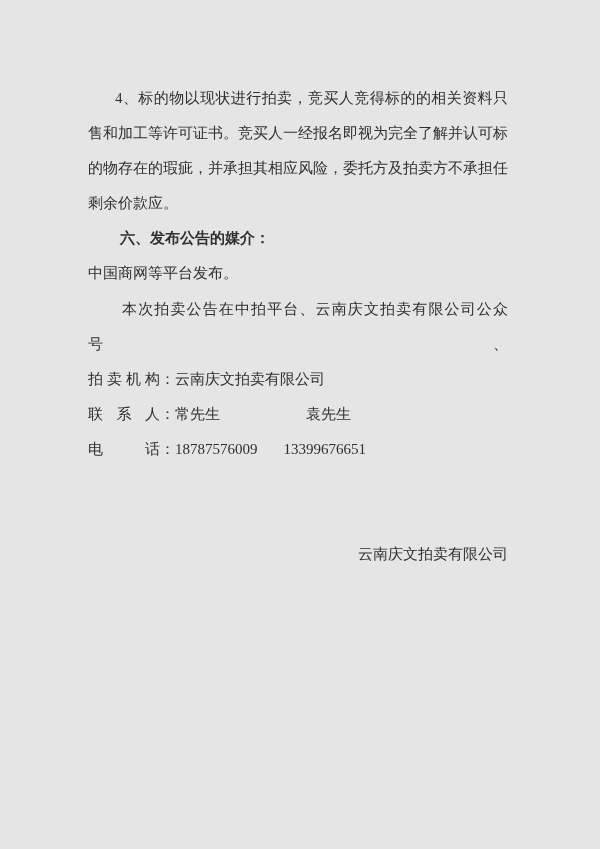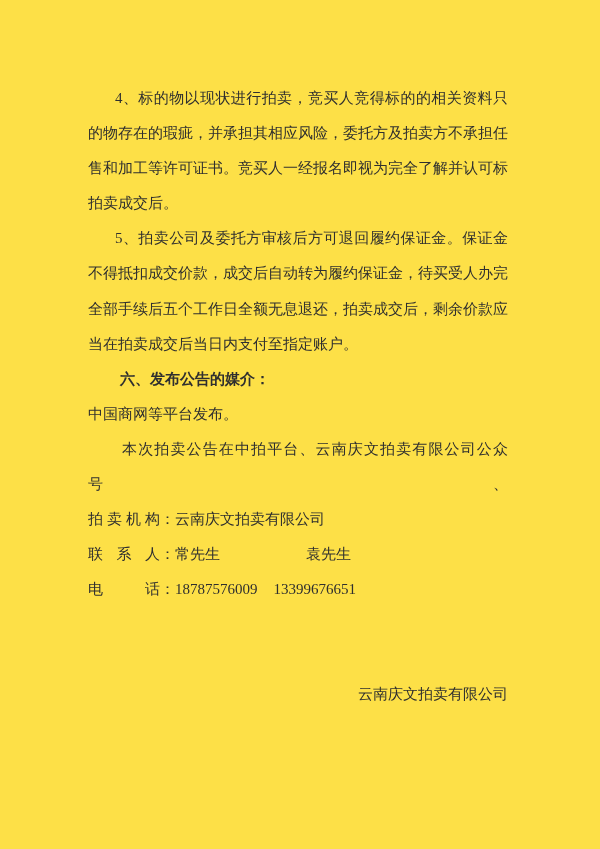--- a/index.html
+++ b/index.html
@@ -1,21 +1,21 @@
 <!DOCTYPE html>
 <html><head>
 <meta charset="utf-8">
 <style>
   * { margin: 0; padding: 0; box-sizing: border-box; }
   html, body { background: #ffffff; }
   .page {
     position: relative;
     width: 600px;
     height: 849px;
-    background: #fde047;
+    background: #e5e5e5;
     font-family: "Liberation Serif", "DejaVu Serif", serif;
     color: #2f2f2f;
     overflow: hidden;
   }
   .content {
     position: absolute;
     left: 88px;
     top: 81px;
     width: 420px;
   }
@@ -32,45 +32,39 @@
   .indent-para { text-indent: 34px; }
   .heading { font-weight: bold; margin-left: 32px; }
   .field-label {
     display: inline-block;
     width: 72px;
     text-align: justify;
     text-align-last: justify;
     vertical-align: top;
   }
   .gap-name  { margin-left: 86px; }
-  .gap-phone { margin-left: 16px; }
+  .gap-phone { margin-left: 26px; }
   .signature {
     margin-top: 70px;
     text-align: right;
   }
 </style>
 </head>
 <body>
 
 <div class="page">
   <div class="content">
 
     <div>
       <div class="line just indent-num">4、标的物以现状进行拍卖，竞买人竞得标的的相关资料只</div>
+      <div class="line just">售和加工等许可证书。竞买人一经报名即视为完全了解并认可标</div>
       <div class="line just">的物存在的瑕疵，并承担其相应风险，委托方及拍卖方不承担任</div>
-      <div class="line just">售和加工等许可证书。竞买人一经报名即视为完全了解并认可标</div>
-      <div class="line">拍卖成交后。</div>
+      <div class="line">剩余价款应。</div>
     </div>
 
-    <div>
-      <div class="line just indent-num">5、拍卖公司及委托方审核后方可退回履约保证金。保证金</div>
-      <div class="line just">不得抵扣成交价款，成交后自动转为履约保证金，待买受人办完</div>
-      <div class="line just">全部手续后五个工作日全额无息退还，拍卖成交后，剩余价款应</div>
-      <div class="line">当在拍卖成交后当日内支付至指定账户。</div>
-    </div>
 
     <div class="line heading">六、发布公告的媒介：</div>
 
     <div>
       <div class="line">中国商网等平台发布。</div>
       <div class="line just indent-para">本次拍卖公告在中拍平台、云南庆文拍卖有限公司公众号、</div>
     </div>
 
     <div class="line"><span class="field-label">拍卖机构</span><span>：</span><span>云南庆文拍卖有限公司</span></div>
 

